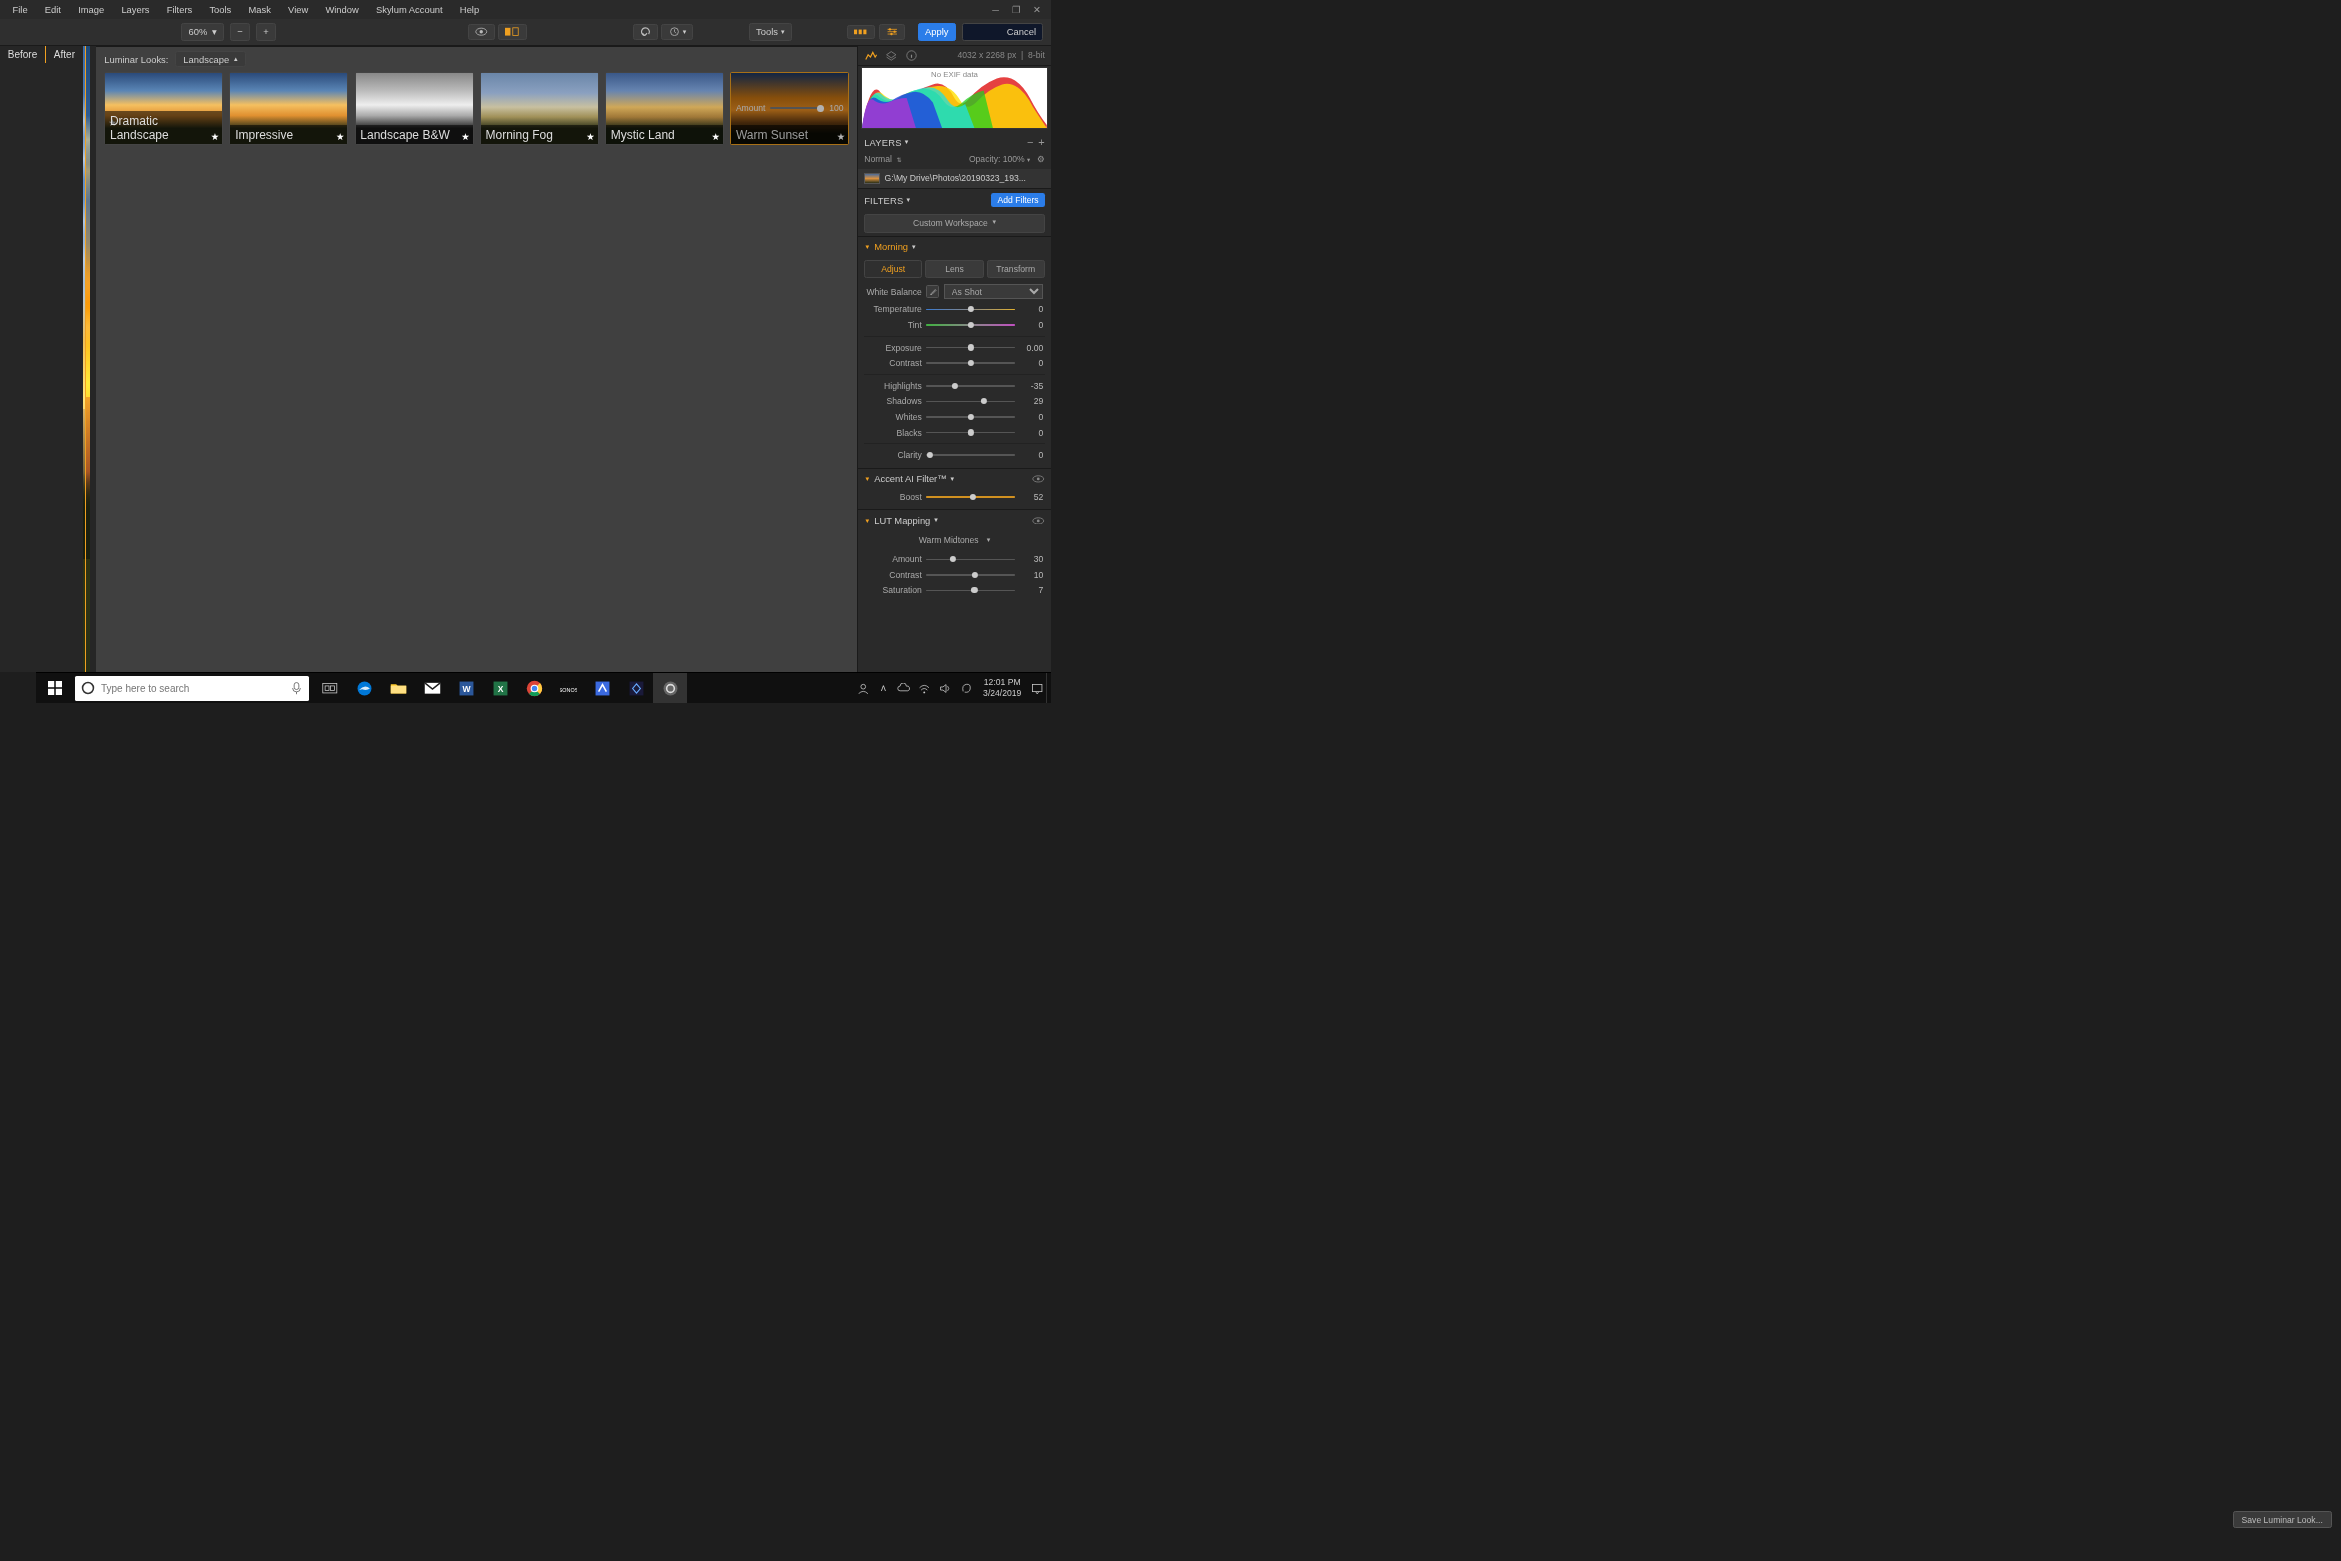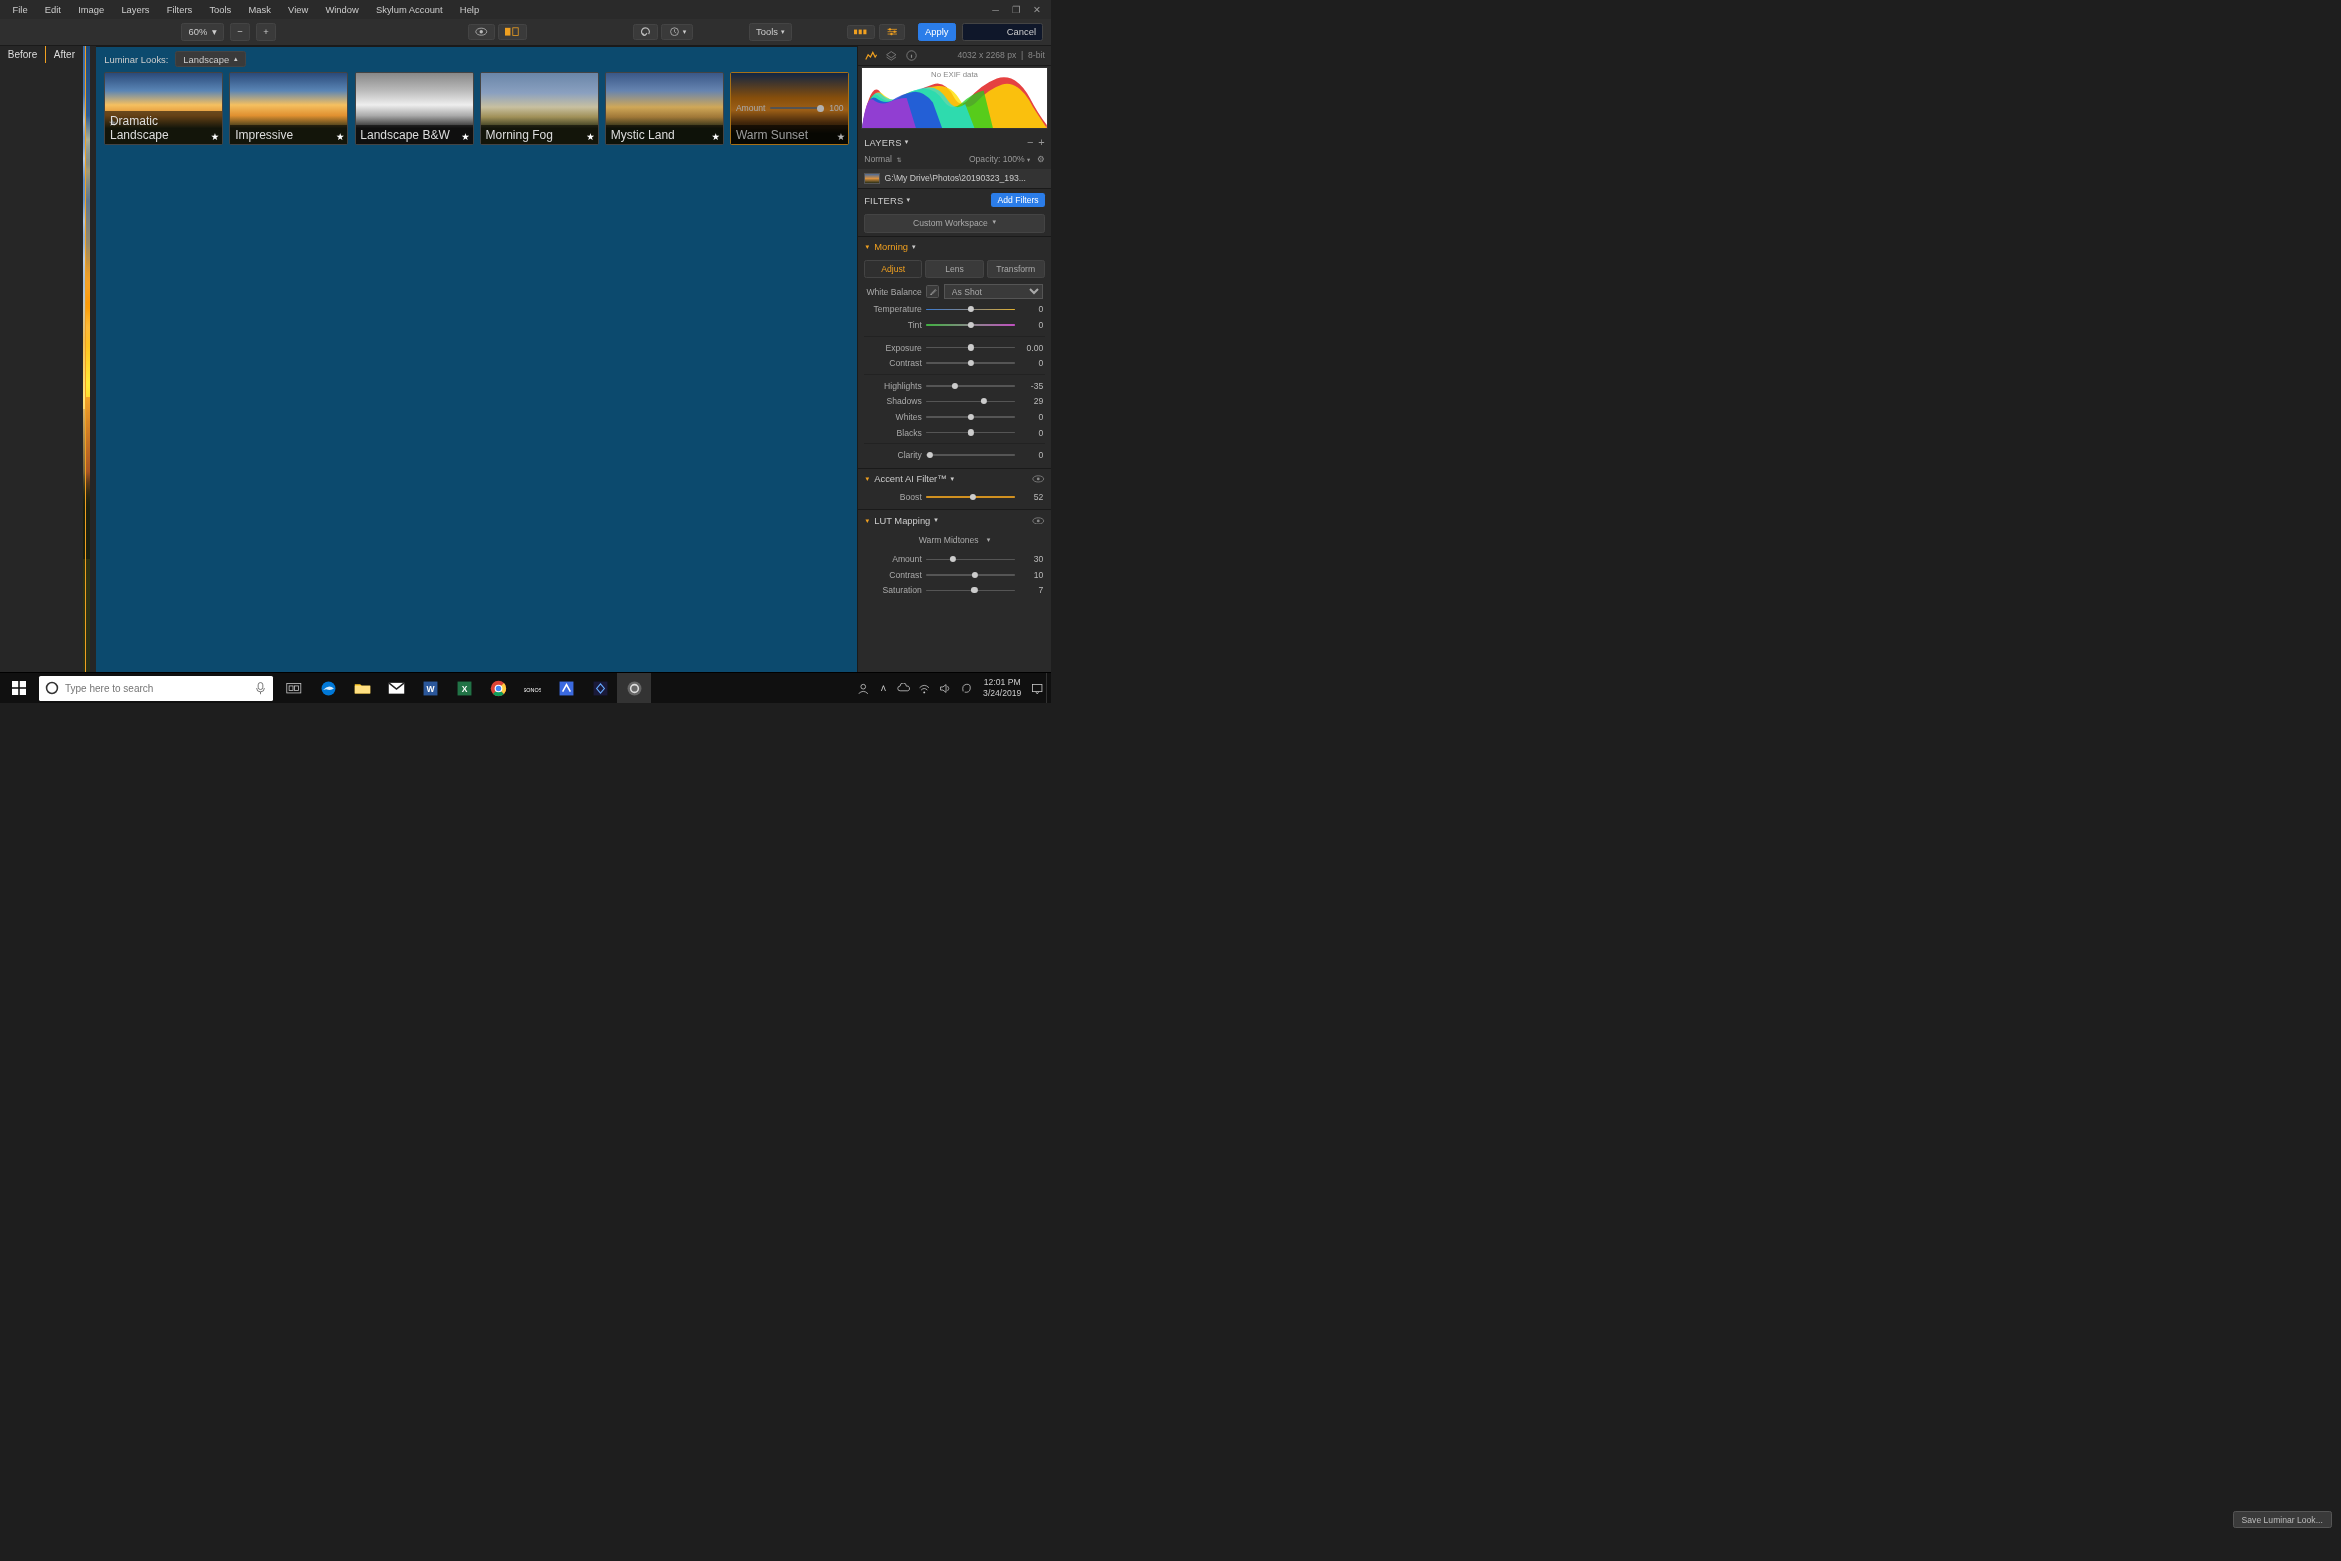--- a/index.html
+++ b/index.html
@@ -44,21 +44,21 @@
   radial-gradient(ellipse 172px 33px at 50% 38%, rgba(255,170,50,0.5), transparent 70%),
   radial-gradient(ellipse 141px 27px at 15% 45%, rgba(255,200,100,0.45), transparent 70%); }
 .trees { position:absolute; left:0; right:0; bottom:0; height:34%; background:
   radial-gradient(ellipse 31px 55px at 10% 40%, #1a2010 0%, transparent 70%),
   radial-gradient(ellipse 43px 74px at 25% 30%, #1a2010 0%, transparent 70%),
   radial-gradient(ellipse 39px 66px at 42% 35%, #1a2010 0%, transparent 70%),
   radial-gradient(ellipse 35px 59px at 60% 40%, #1a2010 0%, transparent 70%),
   radial-gradient(ellipse 43px 70px at 78% 30%, #1a2010 0%, transparent 70%),
   radial-gradient(ellipse 35px 59px at 92% 38%, #1a2010 0%, transparent 70%); }
 .grass { position:absolute; left:0; right:0; bottom:0; height:18%; background: linear-gradient(to bottom, rgba(50,55,20,0.8), #283018); }
-.looks-panel { background: #0c4a6e; border-top: 0.8px solid #1a1a1a; padding: 4.7px 7.8px; margin-left: 6px; }
+.looks-panel { background: #404040; border-top: 0.8px solid #1a1a1a; padding: 4.7px 7.8px; margin-left: 6px; }
 .looks-header { display: flex; align-items: center; gap: 6.2px; margin-bottom: 4.7px; font-size: 9.4px; }
 .looks-cat { background: #3a3a3a; border: 0.8px solid #444; padding: 1.6px 7.8px; border-radius: 2.3px; display:flex; align-items:center; gap:4.7px; }
 .looks-strip { display: flex; gap: 6.2px; }
 .look-thumb { width: 119px; height: 73px; background: #333; border: 0.8px solid #444; border-radius: 1.6px; position: relative; cursor: pointer; overflow: hidden; }
 .look-thumb.selected { border: 1.6px solid #f0a020; }
 .look-name { position: absolute; left: 0; right: 0; bottom: 0; background: rgba(0,0,0,0.55); color: #ddd; font-size: 12px; padding: 2.3px 17px 2.3px 4.7px; }
 .look-star { position:absolute; left:3.1px; bottom:15.6px; color:#fff; font-size:9.4px; }
 .look-star.right { left:auto; right:3.1px; bottom:2.3px; }
 .look-overlay { position:absolute; left:4.7px; right:4.7px; top:30px; display:flex; align-items:center; gap:4.7px; font-size:8.6px; color:#eee; }
 .look-overlay .bar { flex:1; height:2.3px; background:#777; border-radius:1.6px; position:relative; }
@@ -108,21 +108,21 @@
 .row .track.temp { background:linear-gradient(to right,#3a7ad0,#888,#e0b030); }
 .row .track.tint { background:linear-gradient(to right,#40b040,#888,#c050c0); }
 .row .track.accent { background:#d09020; }
 .row .knob { position:absolute; width:6.2px; height:6.2px; background:#ccc; border-radius:50%; top:2.3px; transform:translateX(-50%); }
 .row .val { flex:0 0 23.4px; text-align:right; color:#bbb; font-size:8.6px; }
 .row .eyedrop { width:12.5px; height:12.5px; background:#3a3a3a; border:0.8px solid #555; border-radius:1.6px; display:flex; align-items:center; justify-content:center; }
 .row select { background:#3a3a3a; border:0.8px solid #555; color:#aaa; font-size:8.6px; padding:0.8px 3.1px; flex:1; }
 .divider { height:0.8px; background:#222; margin:3.1px 6.2px; }
 .lut-sel { margin:4.7px auto 6.2px; text-align:center; font-size:8.6px; color:#aaa; display:flex; justify-content:center; align-items:center; gap:8px; }
 .save-look { position:absolute; right:9.4px; bottom:33px; background:#3a3a3a; border:0.8px solid #555; padding:2.3px 7.8px; font-size:8.6px; color:#bbb; border-radius:2.3px; cursor:pointer; }
-.taskbar { height: 31px; background: #101010; display: flex; align-items: center; padding: 0 0 0 0; gap: 0; border-top:0.8px solid #000; }
+.taskbar { height: 31px; background: #101010; display: flex; align-items: center; padding: 0 0 0 0; gap: 0; border-top:0.8px solid #000;margin-left:36px; }
 .start-btn { width:37px; height:31px; display:flex; align-items:center; justify-content:center; cursor:pointer; }
 .search-box { width:234px; height:25px; background:#fff; border-radius:1.6px; display:flex; align-items:center; padding:0 6.2px; gap:6.2px; margin-left:1.6px; }
 .search-box input { flex:1; border:none; outline:none; font-size:10px; color:#333; background:transparent; }
 .task-icons { display:flex; align-items:center; height:31px; margin-left:4.7px; }
 .task-ico { width:34px; height:31px; display:flex; align-items:center; justify-content:center; cursor:pointer; position:relative; }
 .task-ico.active { background:#333; }
 .tray { margin-left:auto; display:flex; align-items:center; height:31px; gap:1.6px; padding-right:0; }
 .tray-ico { width:19px; height:31px; display:flex; align-items:center; justify-content:center; color:#ccc; cursor:pointer; font-size:10px; }
 .tray-time { display:flex; flex-direction:column; align-items:center; justify-content:flex-end; font-size:8.6px; color:#ccc; padding:0 6.2px; line-height:1.25; cursor:pointer; }
 .tray-end { width:15.6px; height:31px; display:flex; align-items:center; justify-content:center; color:#ccc; }

